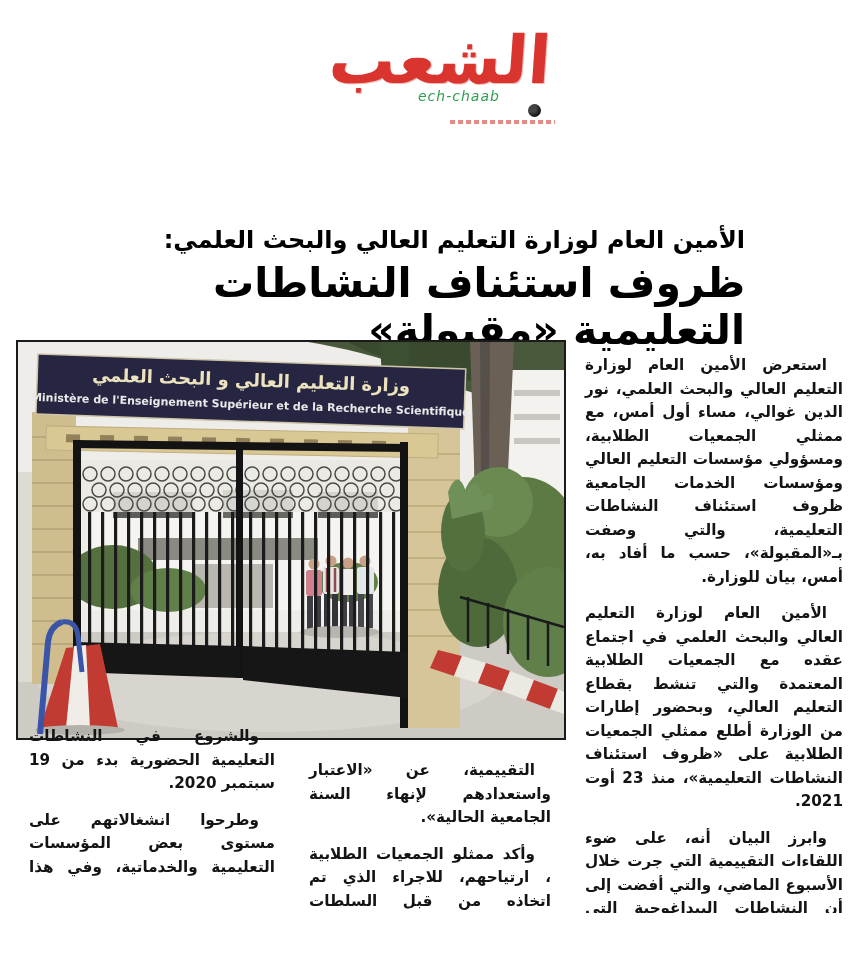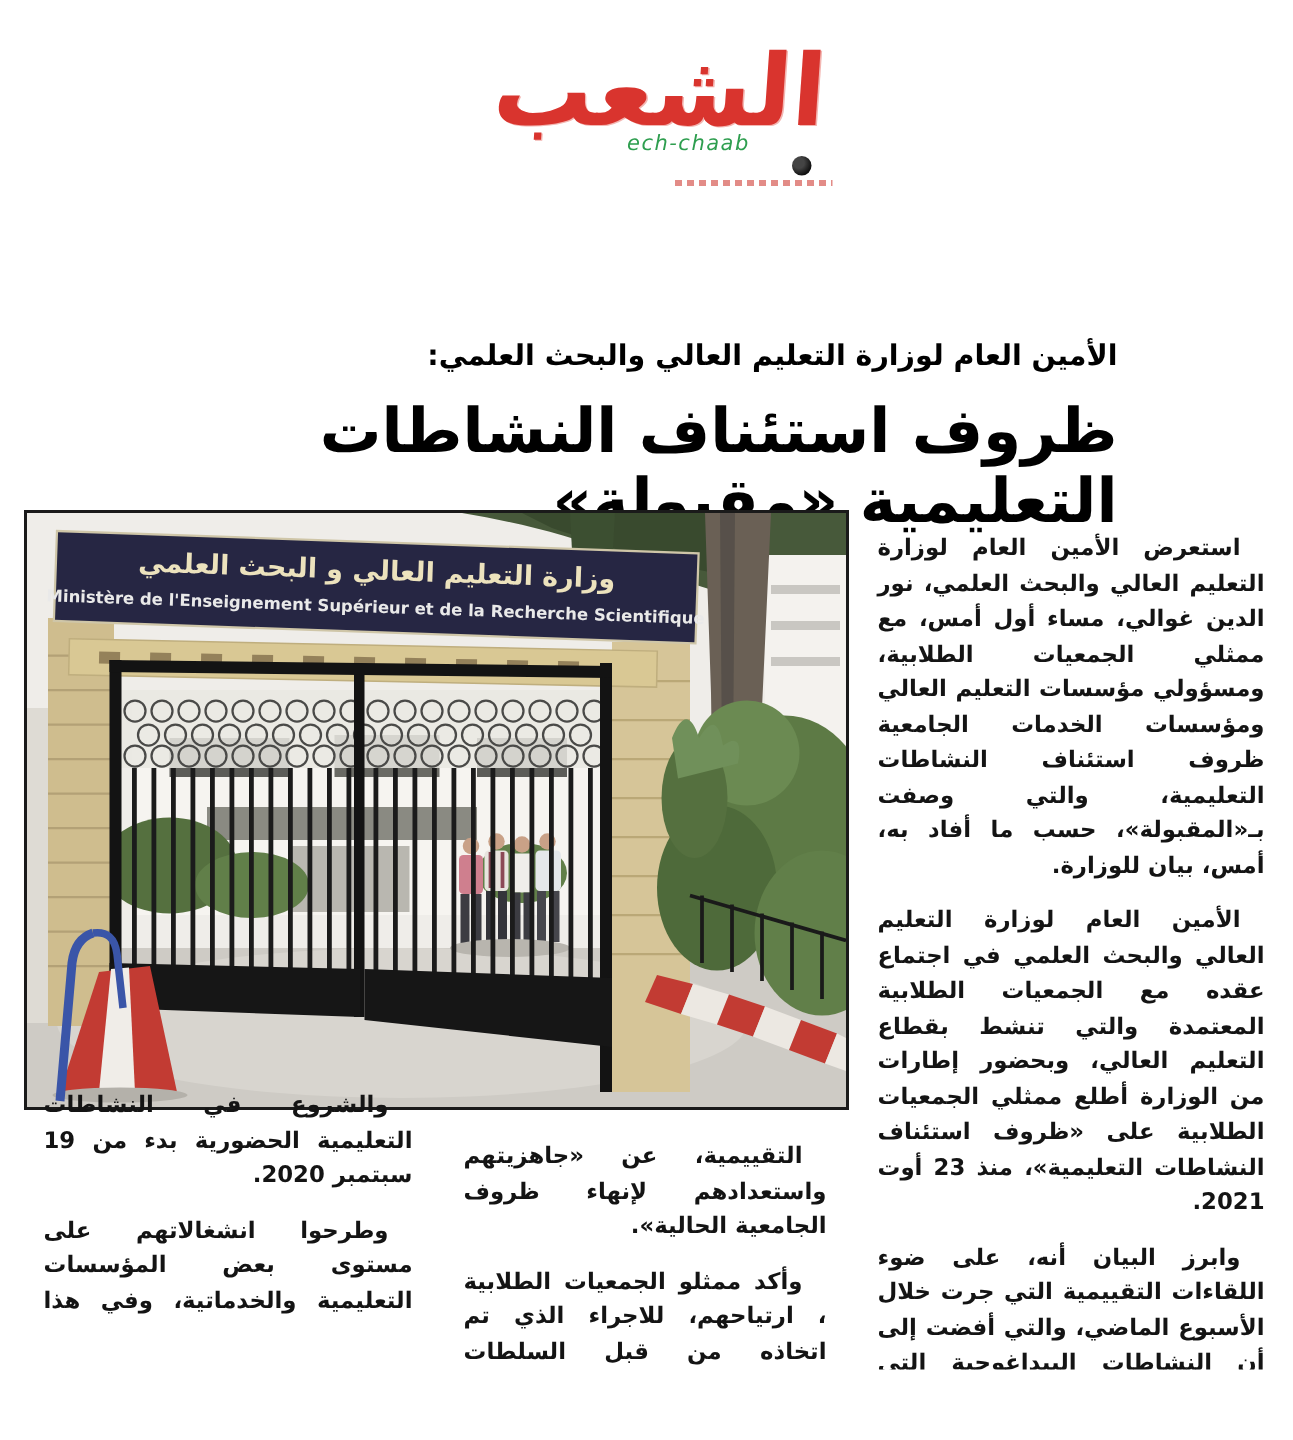--- a/index.html
+++ b/index.html
@@ -30,21 +30,21 @@
     position:absolute;left:228px;top:76px;width:13px;height:13px;border-radius:50%;
     background:radial-gradient(circle at 35% 35%, #444 0 30%, #111 70%);
   }
   .logo-tagline{
     position:absolute;left:150px;top:92px;width:105px;height:4px;
     background:repeating-linear-gradient(90deg,#d9655f 0 5px,transparent 5px 8px);
     opacity:.75;
   }
   
   #headline{position:absolute;left:100px;right:117px;top:226px;direction:rtl;text-align:right;color:#000;}
-  .kicker{font-size:19px;font-weight:bold;margin:0 0 16px 0;letter-spacing:0;}
+  .kicker{font-size:24px;font-weight:bold;margin:0 0 6px 0;letter-spacing:0;}
   .main-title{font-size:41px;font-weight:bold;margin:0;line-height:1.15;letter-spacing:-1px;}
   
   #photo-frame{
     position:absolute;left:16px;top:340px;width:546px;height:396px;
     border:2px solid #1a1a1a;background:#efede9;
   }
   #photo-frame svg{display:block;}
   
   .col{
     position:absolute;
@@ -312,21 +312,21 @@
   </div>
 
   <div id="col-right" class="col">
     <p>استعرض الأمين العام لوزارة التعليم العالي والبحث العلمي، نور الدين غوالي، مساء أول أمس، مع ممثلي الجمعيات الطلابية، ومسؤولي مؤسسات التعليم العالي ومؤسسات الخدمات الجامعية ظروف استئناف النشاطات التعليمية، والتي وصفت بـ«المقبولة»، حسب ما أفاد به، أمس، بيان للوزارة.</p>
     <p>الأمين العام لوزارة التعليم العالي والبحث العلمي في اجتماع عقده مع الجمعيات الطلابية المعتمدة والتي تنشط بقطاع التعليم العالي، وبحضور إطارات من الوزارة أطلع ممثلي الجمعيات الطلابية على «ظروف استئناف النشاطات التعليمية»، منذ 23 أوت 2021.</p>
     <p>وابرز البيان أنه، على ضوء اللقاءات التقييمية التي جرت خلال الأسبوع الماضي، والتي أفضت إلى أن النشاطات البيداغوجية التي كانت مبرمجة في الفترة من 23 أوت إلى 09 سبتمبر 2020 كانت «مقبولة».</p>
     <p>وبالمناسبة، عبر جميع مسؤولي مؤسسات التعليم العالي ومؤسسات الخدمات الجامعية، خلال هذه اللقاءات</p>
   </div>
 
   <div id="col-middle" class="col">
-    <p>التقييمية، عن «جاهزيتهم واستعدادهم لإنهاء ظروف الجامعية الحالية».</p>
+    <p>التقييمية، عن «الاعتبار واستعدادهم لإنهاء السنة الجامعية الحالية».</p>
     <p>وأكد ممثلو الجمعيات الطلابية ، ارتياحهم، للاجراء الذي تم اتخاذه من قبل السلطات العمومية بخصوص التكفل بنقل الطلبة من مختلف الولايات نحومؤسساتهم التي ينتمون اليها،</p>
   </div>
 
   <div id="col-left" class="col">
     <p>والشروع في النشاطات التعليمية الحضورية بدء من 19 سبتمبر 2020.</p>
     <p>وطرحوا انشغالاتهم على مستوى بعض المؤسسات التعليمية والخدماتية، وفي هذا الصدد، وعد الأمين العام بـ «الأخذ بعين الاعتبار كل الانشغالات الوجيهة التي تم طرحها.</p>
   </div>
 
 </div>
 

